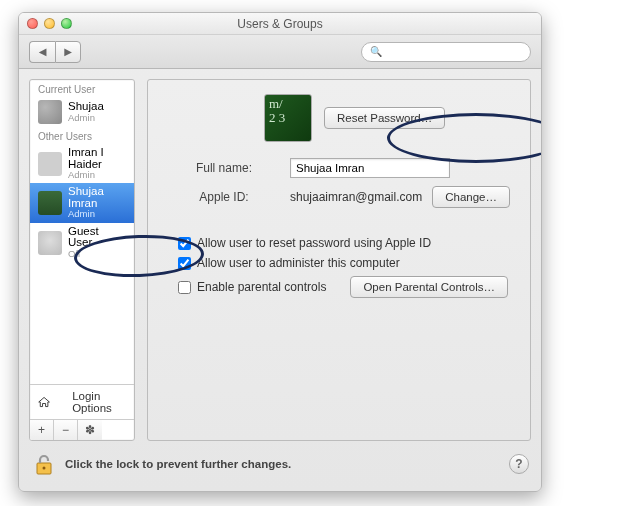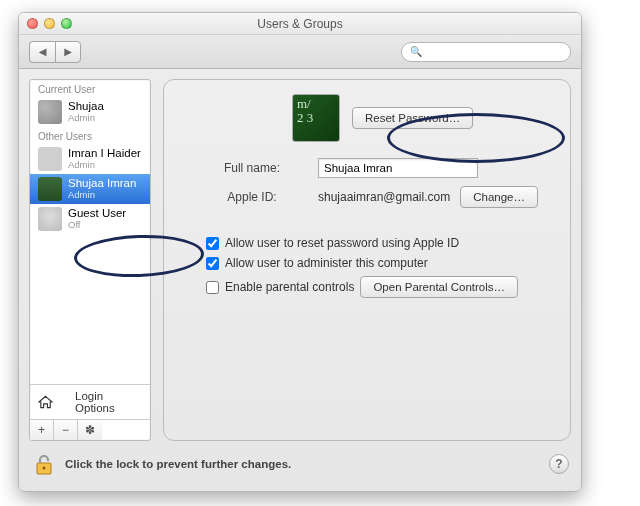--- a/index.html
+++ b/index.html
@@ -1,19 +1,19 @@
 <!DOCTYPE html>
 <html><head>
 <meta charset="utf-8">
 <style>
   * { box-sizing: border-box; margin: 0; padding: 0; font-family: "Lucida Grande", "Helvetica Neue", Arial, sans-serif; }
   body { background: #fff; width: 640px; height: 506px; position: relative; }
 
   .window {
-    position: absolute; left: 18px; top: 12px; width: 564px; height: 480px;
+    position: absolute; left: 18px; top: 12px; width: 524px; height: 480px;
     background: linear-gradient(#ededed,#e6e6e6);
     border: 1px solid #b7b7b7; border-radius: 6px;
     box-shadow: 0 6px 20px rgba(0,0,0,0.35);
     overflow: hidden;
   }
 
   .titlebar {
     height: 22px; background: linear-gradient(#f7f7f7,#e7e7e7);
     border-bottom: 1px solid #d0d0d0;
     display: flex; align-items: center; position: relative;
@@ -71,22 +71,22 @@
   .urole { font-size: 9.5px; color: #999; line-height: 1.1; }
   .user-row.selected .urole { color: #d6e8ff; }
 
   .login-opt { margin-top: auto; border-top: 1px solid #ccc; padding: 5px 8px; display: flex; align-items: center; gap: 22px; font-size: 11.5px; color: #333; }
   .house { width: 16px; height: 14px; }
   .addrm { display: flex; border-top: 1px solid #ccc; }
   .sq { width: 24px; height: 20px; border-right: 1px solid #ccc; display: flex; align-items: center; justify-content: center; font-size: 12px; color: #555; background: linear-gradient(#fdfdfd,#ededed); }
   .sq:last-child { border-right: none; }
 
   .details {
-    flex: 1; background: linear-gradient(#efefef,#e8e8e8); border: 1px solid #bcbcbc; border-radius: 11px;
-    padding: 14px 32px; position: relative; font-size: 12px; color: #333;
+    flex: 1; background: linear-gradient(#efefef,#e8e8e8); border: 1px solid #bcbcbc; border-radius: 3px;
+    padding: 14px 20px; position: relative; font-size: 12px; color: #333;
   }
   .toprow { display: flex; align-items: center; gap: 12px; margin-bottom: 16px; margin-left: 96px; position: relative; }
   .picture { width: 48px; height: 48px; border: 1px solid #aaa; border-radius: 3px; background: linear-gradient(135deg,#1f5a1f,#0f3a0f); position: relative; overflow: hidden; }
   .picture::after { content: "m/\A 2 3"; white-space: pre; color: #cfe8cf; font-family: cursive; font-size: 13px; position: absolute; left: 4px; top: 2px; line-height: 1.1; }
 
   .frow { display: flex; align-items: center; gap: 10px; margin: 8px 0; }
   .flabel { width: 112px; text-align: center; color: #444; }
   .tfield { width: 160px; height: 20px; border: 1px solid #adadad; background: #fff; padding: 0 5px; font-size: 11.5px; box-shadow: inset 0 1px 2px rgba(0,0,0,0.1); }
   .plain { color: #333; }
 
@@ -205,21 +205,21 @@
           <input type="checkbox" id="cb1" checked="" style="">
           <label for="cb1">Allow user to reset password using Apple ID</label>
         </div>
         <div class="crow">
           <input type="checkbox" id="cb2" checked="" style="">
           <label for="cb2">Allow user to administer this computer</label>
         </div>
         <div class="crow">
           <input type="checkbox" id="cb3" style="">
           <label for="cb3">Enable parental controls</label>
-          <div class="btn" style="margin-left:0">Open Parental Controls…</div>
+          <div class="btn" style="margin-left:18px">Open Parental Controls…</div>
         </div>
       </div>
     </div>
 
   </div>
 
   <div class="footer">
     <svg class="lock" viewBox="0 0 26 26">
       <rect x="6" y="12" width="14" height="11" rx="1" fill="#f4c04a" stroke="#b08020"></rect>
       <path d="M9 12 V9 a4 4 0 0 1 8 0 V10" fill="none" stroke="#999" stroke-width="2.2"></path>

